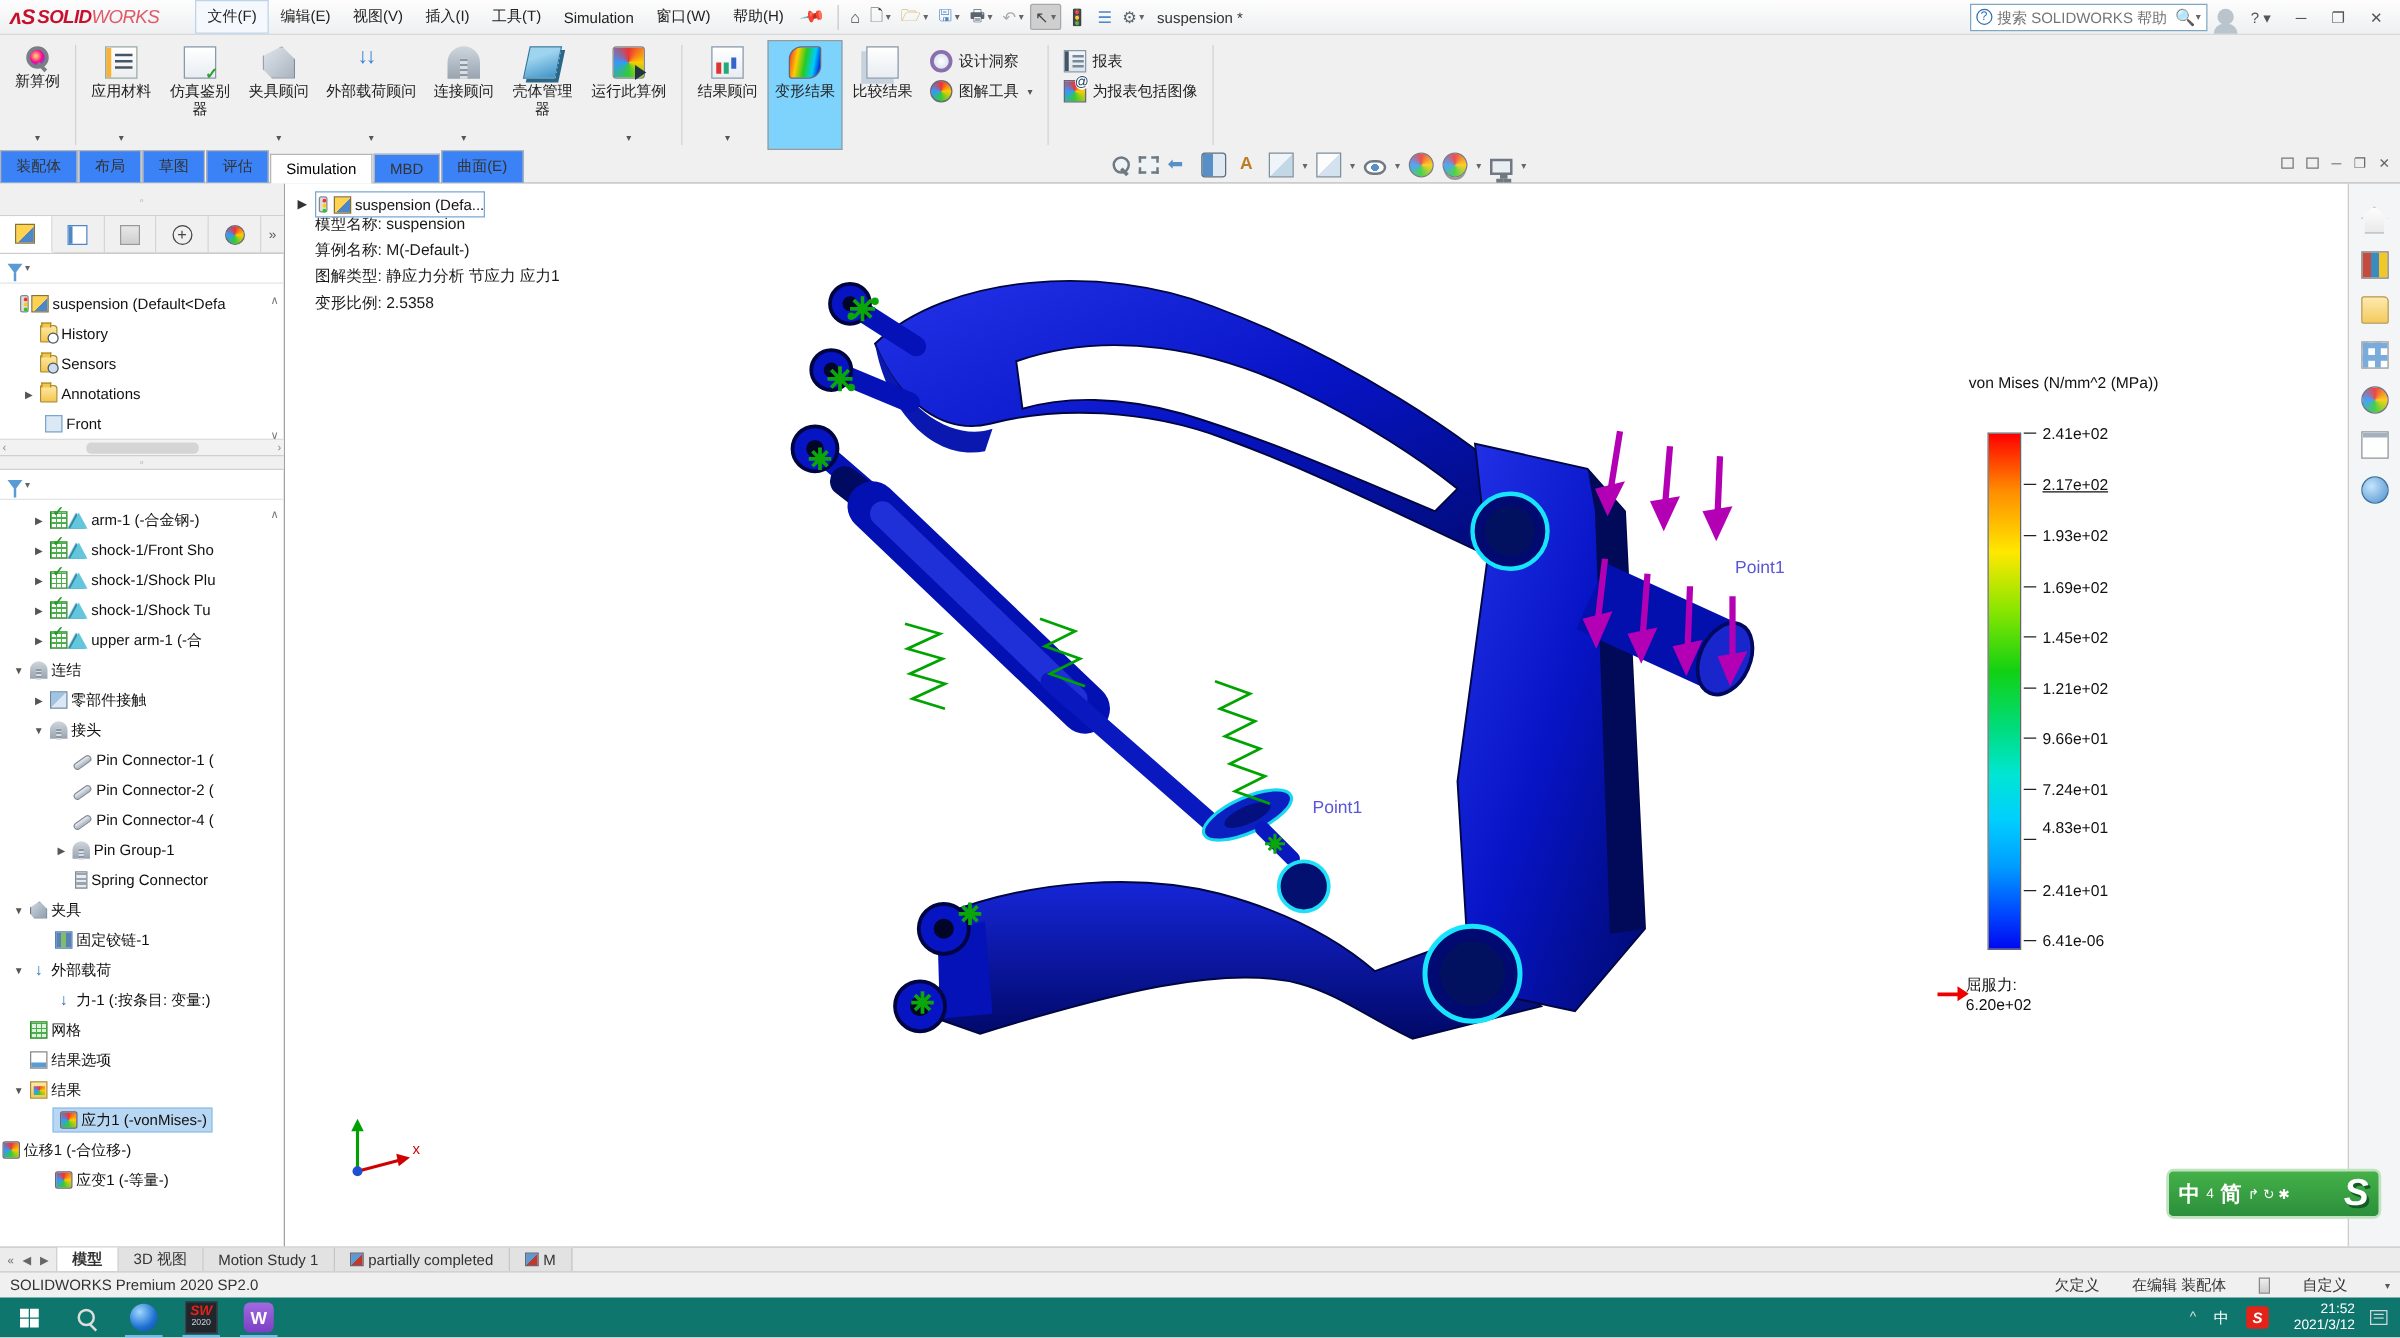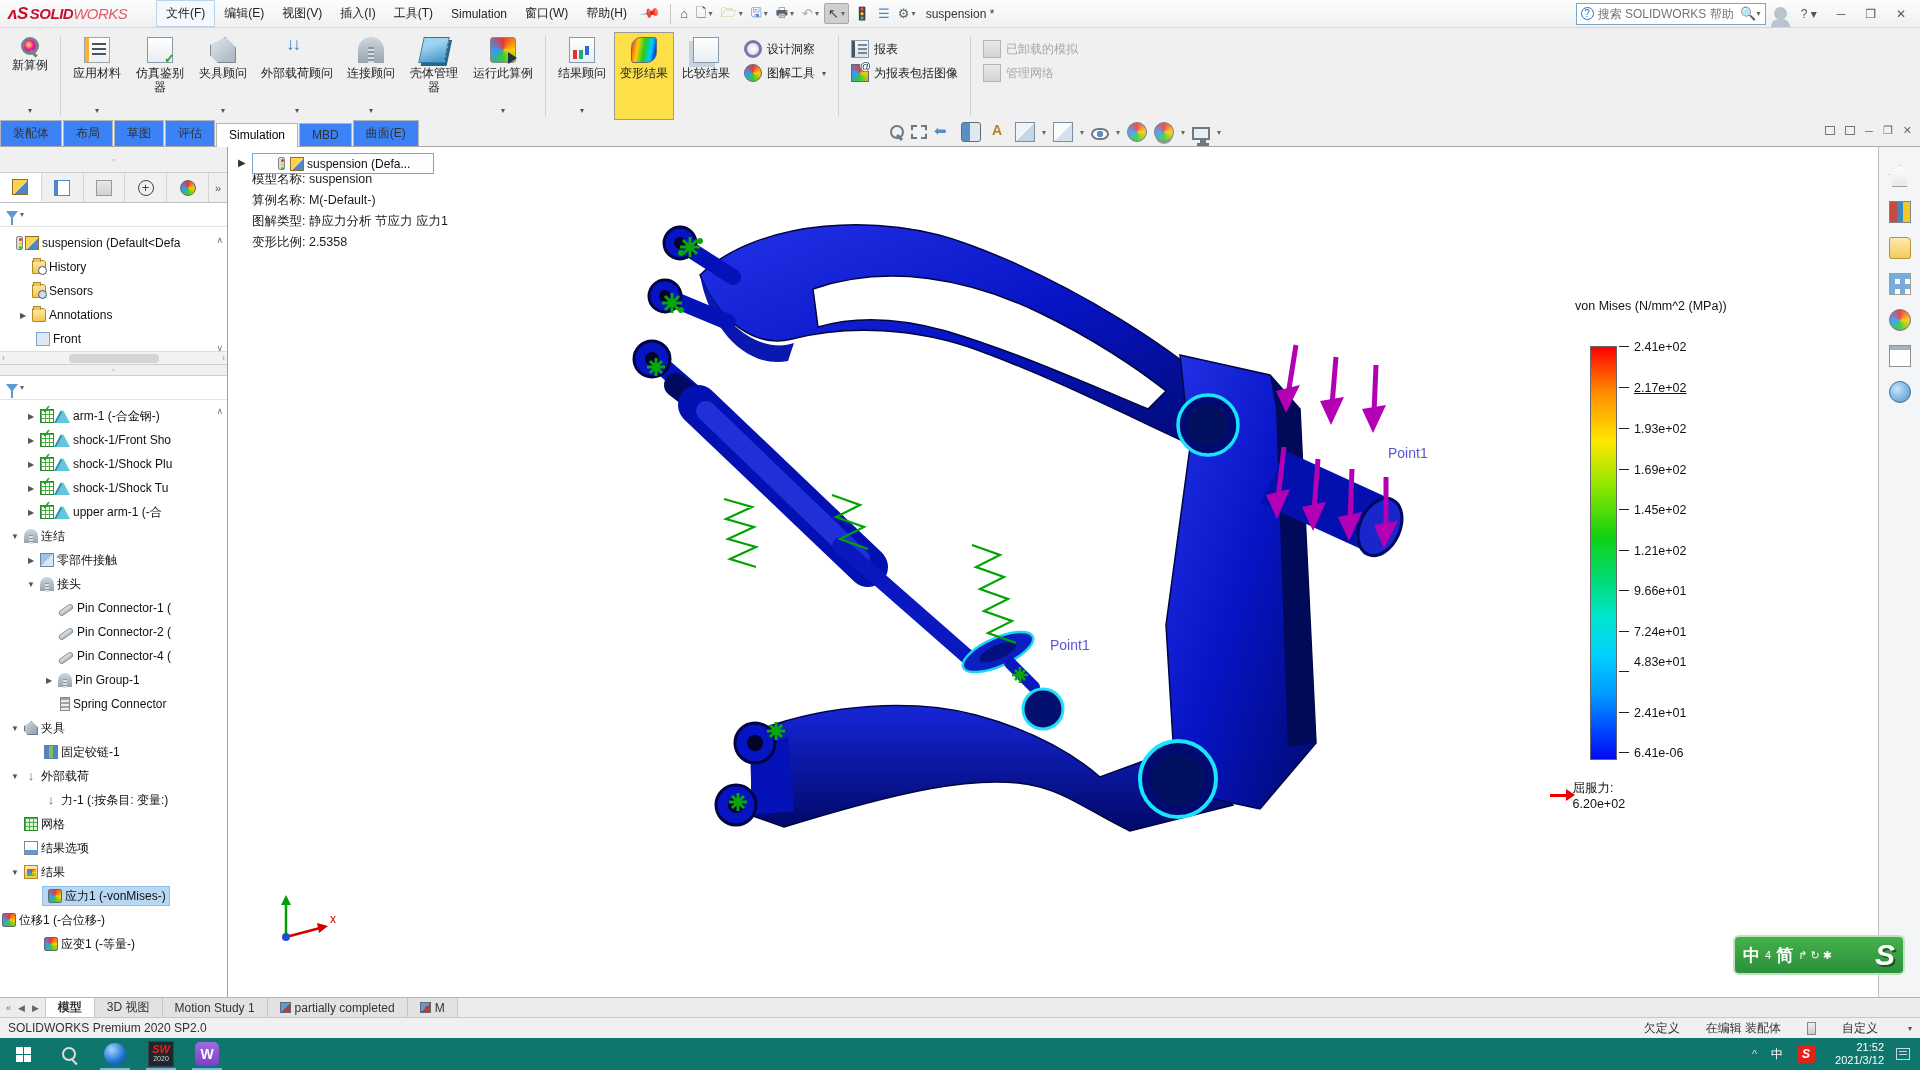--- a/index.html
+++ b/index.html
@@ -26,21 +26,21 @@
   .searchbox .qm{color:#2f6fb4;border:1px solid #2f6fb4;border-radius:50%;width:13px;height:13px;font-size:10px;line-height:12px;text-align:center;margin-right:4px;flex:none;}
   .searchbox input{border:none;outline:none;flex:1;font-size:12px;color:#444;background:transparent;width:90px;}
   .searchbox .mag{color:#2f6fb4;font-weight:bold;font-size:13px;}
   .winbtn{font-size:12px;color:#555;padding:2px 6px;}
   .person{width:13px;height:13px;border-radius:50%;background:#b9c4cc;position:relative;}
   .person:after{content:"";position:absolute;top:12px;left:-3px;width:19px;height:8px;border-radius:8px 8px 0 0;background:#b9c4cc;}
 
   
   .ribbon{height:92px;background:#f0f0f1;display:flex;align-items:stretch;padding:4px 2px 0 6px;gap:2px;}
   .rbtn{display:flex;flex-direction:column;align-items:center;justify-content:flex-start;padding:4px 5px 0 5px;max-width:62px;min-width:44px;text-align:center;font-size:12px;color:#222;line-height:14px;border:1px solid transparent;}
-  .rbtn.active{background:#fde047;border:1px solid #9a9a9a;font-family:Liberation Serif, serif;}
+  .rbtn.active{background:#7dd3fc;border:1px solid #9a9a9a;font-family:Liberation Serif, serif;}
   .rbtn .cap{margin-top:3px;}
   .rbtn .dd{font-size:8px;color:#555;margin-top:auto;padding:2px 0 1px;}
   .ricon{width:26px;height:26px;flex:none;position:relative;}
   .rsep{width:1px;background:#d2d2d2;margin:4px 4px;}
   .rstack{display:flex;flex-direction:column;justify-content:flex-start;gap:6px;padding:8px 6px 0 6px;}
   .srow{display:flex;align-items:center;gap:5px;font-size:12px;color:#222;white-space:nowrap;}
   .srow .sicon{width:18px;height:18px;flex:none;position:relative;}
   .srow .dd{font-size:8px;color:#555;margin-left:2px;}
   .srow.disabled{color:#a8a8a8;}
   
@@ -145,21 +145,21 @@
   .ti-load:after{content:"↓";color:#2f6fb4;}
   .ti-meshnode{background:#dff2df;border:1px solid #2a8a2a;background-image:repeating-linear-gradient(90deg,#49b049 0 1px,transparent 1px 4px),repeating-linear-gradient(#49b049 0 1px,transparent 1px 4px);}
   .ti-resopt{background:#fff;border:1px solid #888;box-shadow:inset 0 -4px 0 #5b9bd5;}
   .ti-resfolder{background:linear-gradient(#ffe9a8,#f4c64d);border:1px solid #b08a2a;}
   .ti-resfolder:after{content:"";position:absolute;left:2px;top:3px;width:9px;height:7px;background:conic-gradient(#e33,#fc0,#3c3,#39f,#e33);}
   .ti-plotres{background:conic-gradient(#e33,#fc0,#3c3,#39f,#e33);border:1px solid #667;border-radius:2px;}
 
   
   .viewport{flex:1;position:relative;background:#fff;min-width:0;}
   .flyarrow{position:absolute;left:10px;top:10px;color:#333;font-size:10px;}
-  .flyout{position:absolute;left:24px;top:6px;height:21px;border:1px solid #7aa7d0;background:#fdfdff;display:flex;align-items:center;padding:0 23px;font-size:12px;color:#111;gap:3px;z-index:5;}
+  .flyout{position:absolute;left:24px;top:6px;height:21px;border:1px solid #7aa7d0;background:#fdfdff;display:flex;align-items:center;padding:0 0;font-size:12px;color:#111;gap:3px;z-index:5;}
   .infoblock{position:absolute;left:24px;top:22px;font-size:12.5px;color:#1a1a1a;line-height:21px;z-index:1;}
   .pointlabel{position:absolute;color:#5a55d8;font-size:14px;z-index:4;}
   .legend{position:absolute;z-index:3;}
   .legend-title{position:absolute;left:1347px;top:152px;font-size:12.5px;color:#111;white-space:nowrap;}
   .lbar{position:absolute;left:1362px;top:199px;width:27px;height:414px;border:1px solid #666;
         background:linear-gradient(#f00 0%,#ff8c00 11%,#ffe800 23%,#8ce600 34%,#12d112 46%,#00dc7a 57%,#00e6d2 66%,#00cfff 75%,#009dff 84%,#0048ff 93%,#0009f0 100%);}
   .ltick{position:absolute;left:1391px;width:10px;border-top:1px solid #222;}
   .ltlabel{position:absolute;left:1406px;font-size:12.5px;color:#111;transform:translateY(-50%);white-space:nowrap;}
   .yieldrow{position:absolute;left:1322px;top:633px;display:flex;align-items:center;gap:6px;font-size:12.5px;color:#111;}
   .yarrow{width:26px;height:3px;background:#e00;position:relative;}
@@ -338,30 +338,20 @@
       <div class="srow">
         <span class="sicon i-report"></span>
         <span>报表</span>
       </div>
       <div class="srow">
         <span class="sicon i-image"></span>
         <span>为报表包括图像</span>
       </div>
     </div>
     <div class="rsep"></div>
-    <div class="rstack">
-      <div class="srow disabled">
-        <span class="sicon i-offload"></span>
-        <span>已卸载的模拟</span>
-      </div>
-      <div class="srow disabled">
-        <span class="sicon i-network"></span>
-        <span>管理网络</span>
-      </div>
-    </div>
   </div>
 
   <div class="tabrow">
     <span class="ctab">装配体</span>
     <span class="ctab">布局</span>
     <span class="ctab">草图</span>
     <span class="ctab">评估</span>
     <span class="ctab active">Simulation</span>
     <span class="ctab">MBD</span>
     <span class="ctab">曲面(E)</span>

